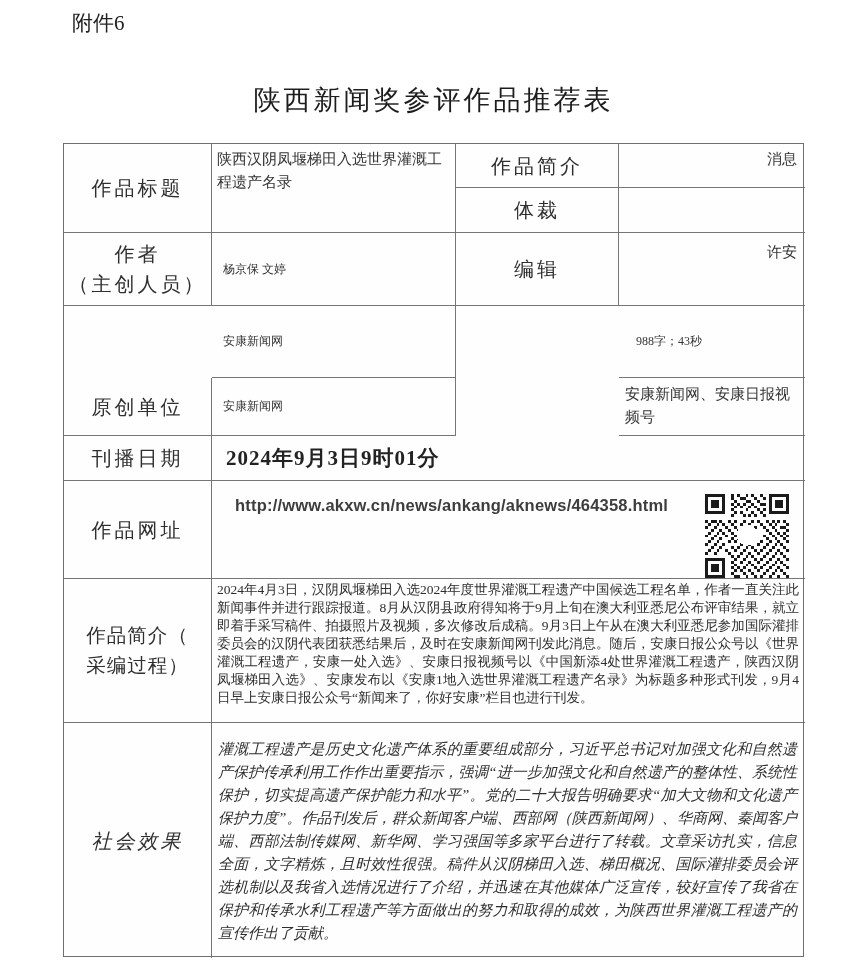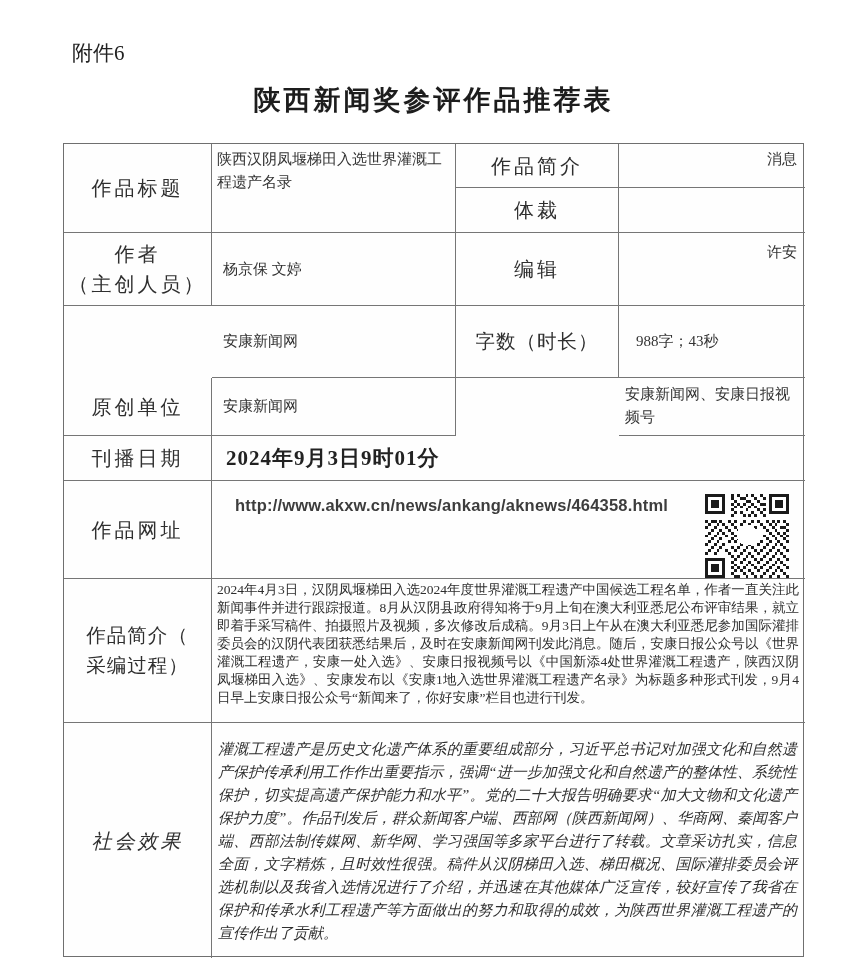--- a/index.html
+++ b/index.html
@@ -5,26 +5,26 @@
   * { margin: 0; padding: 0; box-sizing: border-box; }
   html,body { background: #ffffff; }
   body {
     width: 853px; height: 964px;
     position: relative;
     font-family: "Liberation Serif", "DejaVu Serif", serif;
     color: #2c2c2c;
     overflow: hidden;
   }
   .attachment {
-    position: absolute; left: 72px; top: 39px;
+    position: absolute; left: 72px; top: 9px;
     font-size: 21px; color: #222;
   }
   .doc-title {
     position: absolute; left: 63px; top: 82px; width: 741px;
-    text-align: center; font-size: 27px; font-weight: bold;
+    text-align: center; font-size: 27px; font-weight: normal;
     letter-spacing: 3px; color: #1d1d1d;
   }
   .form-table {
     position: absolute; left: 63px; top: 143px;
     width: 741px; height: 814px;
     display: grid;
     grid-template-columns: 148px 244px 163px 186px;
     grid-template-rows: 44px 45px 73px 72px 58px 45px 98px 144px 235px;
     border: 1px solid #6f6f6f;
     background: #fefefe;
@@ -38,21 +38,21 @@
   .nr { border-right: none; }
   .nb { border-bottom: none; font-style: italic; }
   .lab {
     display: flex; align-items: center; justify-content: center;
     text-align: center; white-space: pre-line;
     font-size: 20px; letter-spacing: 3px; line-height: 1.5;
     color: #2f2f2f;
   }
   .lab2 { letter-spacing: 1px; font-size: 19.5px; }
   .v-top { padding: 5px 8px 0 8px; font-size: 15px; line-height: 1.45; color: #333; text-align: right; }
-  .v-mid { display: flex; align-items: center; padding-left: 11px; font-size: 15px; color: #333; }
+  .v-mid { display: flex; align-items: center; padding-left: 11px; font-size: 12px; color: #333; }
   .v-title { padding: 4px 4px 0 5px; font-size: 15px; line-height: 1.5; color: #333; }
   .v-date {
     display: flex; align-items: center; padding-left: 14px;
     font-size: 21px; font-weight: bold; letter-spacing: 1px; color: #222;
   }
   .v-url { position: relative; }
   .url-text {
     display: inline-block; margin: 15px 0 0 23px;
     font-family: "Liberation Sans", "DejaVu Sans", sans-serif;
     font-size: 16.5px; font-weight: bold; color: #3d3d3d; letter-spacing: 0.2px;
@@ -89,21 +89,20 @@
   <div class="cell lab" style="grid-area:2/3/3/4">体裁</div>
   <div class="cell v-top nr" style="grid-area:2/4/3/5"></div>
 
   <div class="cell lab" style="grid-area:3/1/4/2">作者
 （主创人员）</div>
   <div class="cell v-mid" style="grid-area:3/2/4/3">杨京保 文婷</div>
   <div class="cell lab" style="grid-area:3/3/4/4">编辑</div>
   <div class="cell v-top nr" style="grid-area:3/4/4/5;padding-top:9px">许安</div>
 
   <div class="cell v-mid" style="grid-area:4/2/5/3">安康新闻网</div>
-  <div class="cell lab lab2" style="grid-area:4/3/5/4">字数（时长）</div>
   <div class="cell v-mid nr pad-words" style="grid-area:4/4/5/5">988字；43秒</div>
 
   <div class="cell lab" style="grid-area:5/1/6/2">原创单位</div>
   <div class="cell v-mid" style="grid-area:5/2/6/3">安康新闻网</div>
   <div class="cell v-channel nr" style="grid-area:5/4/6/5">安康新闻网、安康日报视频号</div>
 
   <div class="cell lab" style="grid-area:6/1/7/2">刊播日期</div>
   <div class="cell v-date nr" style="grid-area:6/2/7/5">2024年9月3日9时01分</div>
 
   <div class="cell lab" style="grid-area:7/1/8/2">作品网址</div>

